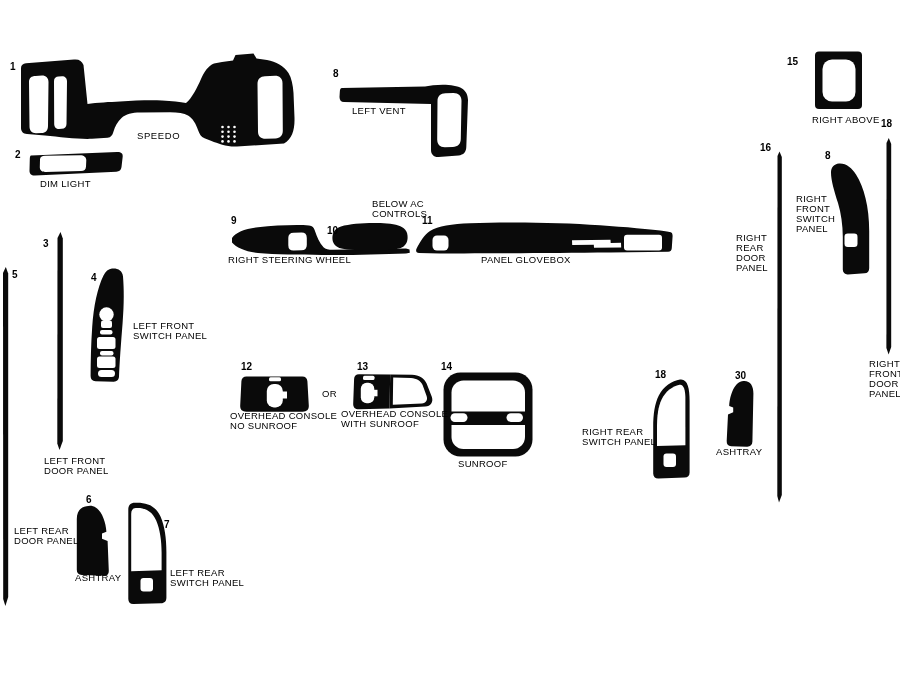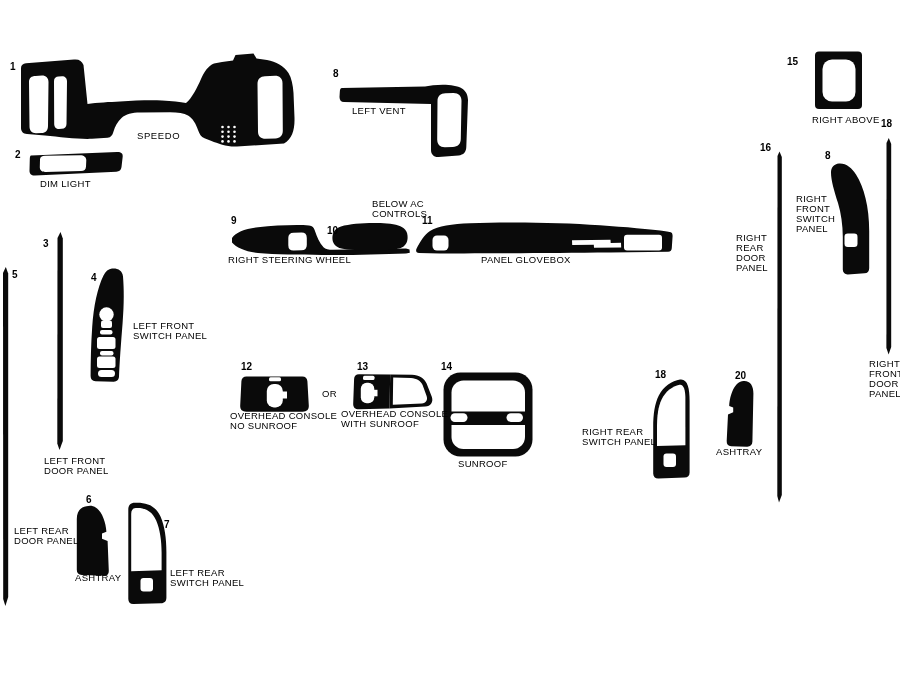--- a/index.html
+++ b/index.html
@@ -148,21 +148,21 @@
   <div class="num" style="left:327px;top:225px">10</div>
   <div class="num" style="left:422px;top:215px">11</div>
   <div class="num" style="left:241px;top:361px">12</div>
   <div class="num" style="left:357px;top:361px">13</div>
   <div class="num" style="left:441px;top:361px">14</div>
   <div class="num" style="left:787px;top:56px">15</div>
   <div class="num" style="left:760px;top:142px">16</div>
   <div class="num" style="left:825px;top:150px">8</div>
   <div class="num" style="left:881px;top:118px">18</div>
   <div class="num" style="left:655px;top:369px">18</div>
-  <div class="num" style="left:735px;top:370px">20</div>
+  <div class="num" style="left:735px;top:370px">30</div>
 
   <div class="lbl" style="left:137px;top:131px;letter-spacing:.6px">SPEEDO</div>
   <div class="lbl" style="left:40px;top:179px">DIM LIGHT</div>
   <div class="lbl" style="left:44px;top:456px">LEFT FRONT
 DOOR PANEL</div>
   <div class="lbl" style="left:133px;top:321px">LEFT FRONT
 SWITCH PANEL</div>
   <div class="lbl" style="left:14px;top:526px">LEFT REAR
 DOOR PANEL</div>
   <div class="lbl" style="left:75px;top:573px">ASHTRAY</div>

